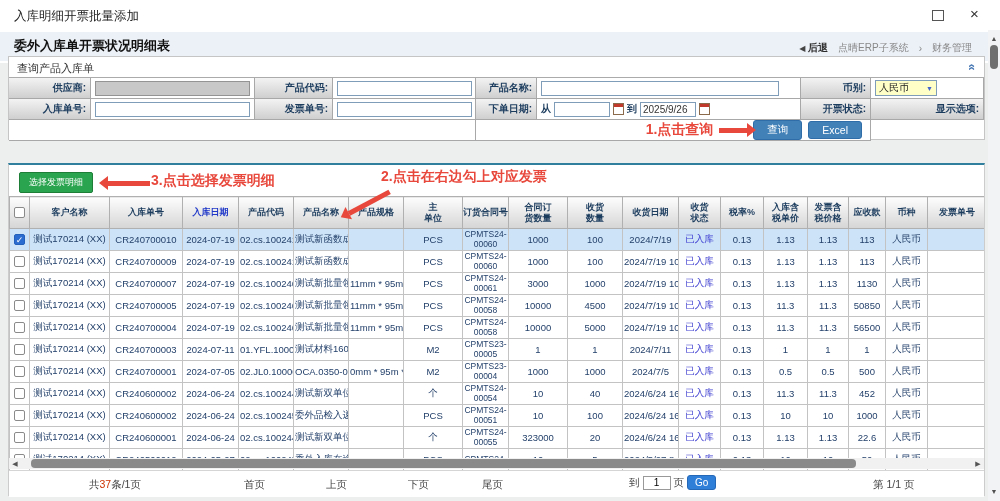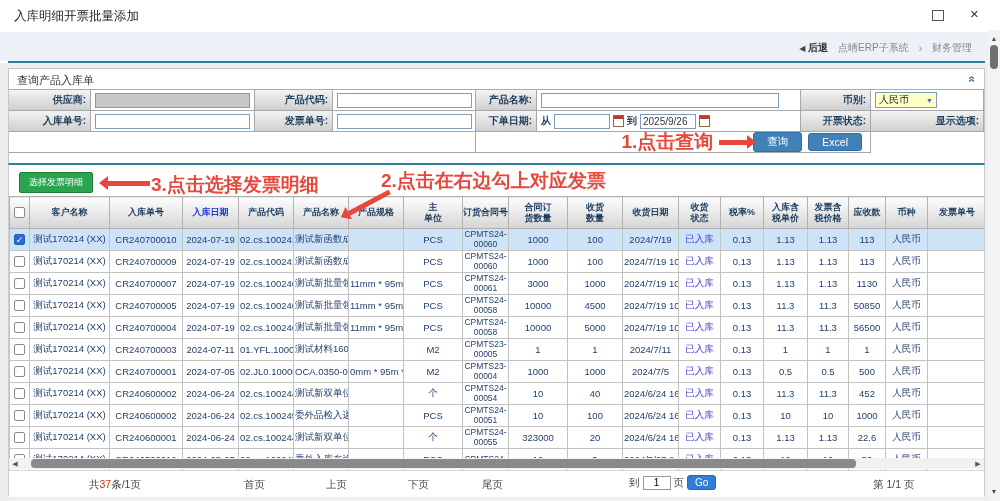--- a/index.html
+++ b/index.html
@@ -20,21 +20,21 @@
   #header-right{position:absolute;right:16px;top:9px;font-size:10px;color:#888;display:flex;gap:10px;align-items:center;}
   #back-link{color:#2b2b2b;font-weight:bold;cursor:pointer;}
   #back-link .tri{font-size:8px;color:#444;}
   .crumb{cursor:pointer;}
   #teal-line-1{position:absolute;left:8px;top:61px;width:977px;height:2px;background:var(--accent-teal);}
 
   
   #content-bg{position:absolute;left:0;top:63px;width:988px;height:438px;background:#EDEFEE;}
 
   
-  #query-panel{position:absolute;left:8px;top:68px;width:977px;height:106px;background:#fff;border:1px solid #C5C5C5;}
+  #query-panel{position:absolute;left:8px;top:56px;width:977px;height:84px;background:#fff;border:1px solid #C5C5C5;}
   #query-title{position:absolute;left:8px;top:4px;font-size:11px;color:#333;}
   #collapse-icon{position:absolute;right:8px;top:3px;color:#4a7ab5;font-size:12px;font-weight:bold;transform:rotate(90deg);cursor:pointer;}
   #query-grid{position:absolute;left:0;top:20px;width:975px;display:grid;
     grid-template-columns:82px 164px 78px 143px 61px 264px 70px 1fr;
     grid-auto-rows:21px;border-top:1px solid #ABABAB;}
   .q-label{background:linear-gradient(#F3F3F3,#CFCFCF);border-right:1px solid #A8A8A8;border-bottom:1px solid #A8A8A8;
     display:flex;align-items:center;justify-content:flex-end;padding-right:4px;
     font-size:10px;font-weight:bold;color:#1C3C5E;white-space:nowrap;overflow:hidden;}
   .q-field{background:#fff;border-right:1px solid #A8A8A8;border-bottom:1px solid #A8A8A8;
     display:flex;align-items:center;padding:0 4px;gap:3px;font-size:10px;color:#333;overflow:hidden;}
@@ -46,21 +46,21 @@
   .sel{height:16px;border:1px solid #7F9DB9;background:#fff;display:flex;align-items:center;
     justify-content:space-between;font-size:10px;color:#222;padding:0 3px;cursor:pointer;}
   .sel .arrow{font-size:7px;color:#335;}
   #currency-select{width:62px;background:var(--currency-select-bg);}
   #currency-select .arrow{color:#4466cc;}
   #status-select{width:100%;}
   .span-label{font-size:10px;font-weight:bold;color:#1C3C5E;}
   #q-action-cell{justify-content:flex-end;gap:6px;padding-right:8px;}
   .btn-blue{background:var(--button-blue);border:1px solid #2F6DA8;color:#fff;border-radius:3px;
     font-size:10.5px;padding:2px 13px;cursor:pointer;white-space:nowrap;}
-  .ann-text{color:var(--annotation-red);font-weight:bold;font-size:19px;white-space:nowrap;}
+  .ann-text{color:var(--annotation-red);font-weight:bold;font-size:14px;white-space:nowrap;}
   .arrow-right-shape{position:relative;width:28px;height:5px;background:var(--annotation-red);display:inline-block;}
   .arrow-right-shape::after{content:'';position:absolute;right:-9px;top:-5px;border:7.5px solid transparent;border-left:9px solid var(--annotation-red);border-right:0;}
 
   
   #results-panel{position:absolute;left:8px;top:163px;width:977px;height:333px;background:#fff;
     border:1px solid #CCC;border-top:2px solid var(--accent-teal);}
   #select-invoice-btn{position:absolute;left:10px;top:7px;background:var(--button-green);border:1px solid #1E7E38;
     color:#fff;font-size:9px;padding:3px 9px;border-radius:2px;cursor:pointer;}
   #ann3-text{position:absolute;left:142px;top:7px;}
   .arrow-left-shape{position:absolute;left:99px;top:16px;width:42px;height:5px;background:var(--annotation-red);}
@@ -118,20 +118,21 @@
 
 <div id="app">
 
   <div id="titlebar">
     <span id="win-title">入库明细开票批量添加</span>
     <span id="btn-max"></span>
     <span id="btn-close">×</span>
   </div>
 
   <div id="headerbar">
+    <span id="page-title">委外入库单开票状况明细表</span>
     <span id="help-links">
       <span class="help-link">» 本页面帮助</span>
       <span class="help-link">» 本模块帮助</span>
     </span>
     <span id="header-right">
       <span id="back-link"><span class="tri">◀</span> <span>后退</span></span>
       <span class="crumb">点晴ERP子系统</span>
       <span>›</span>
       <span class="crumb">财务管理</span>
     </span>

